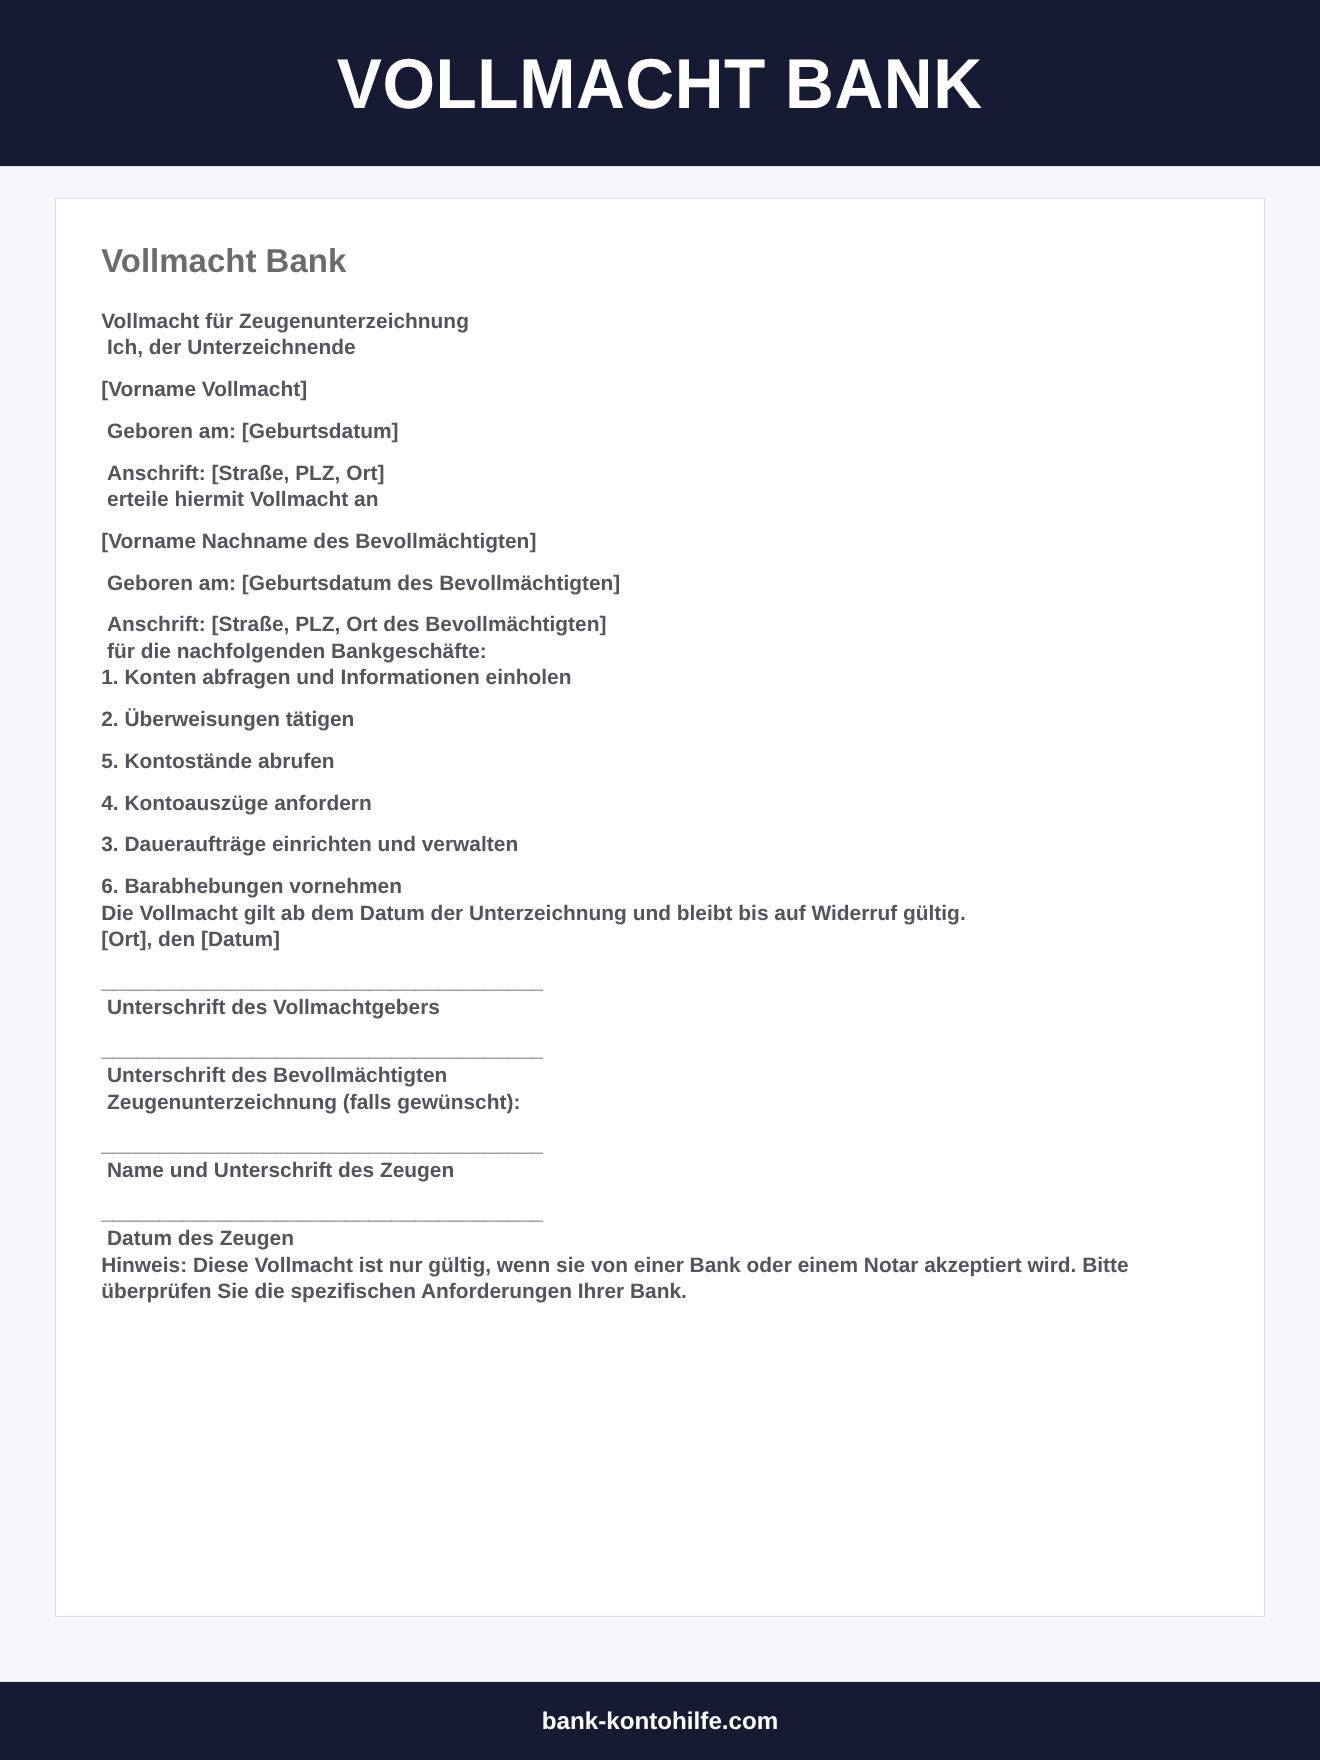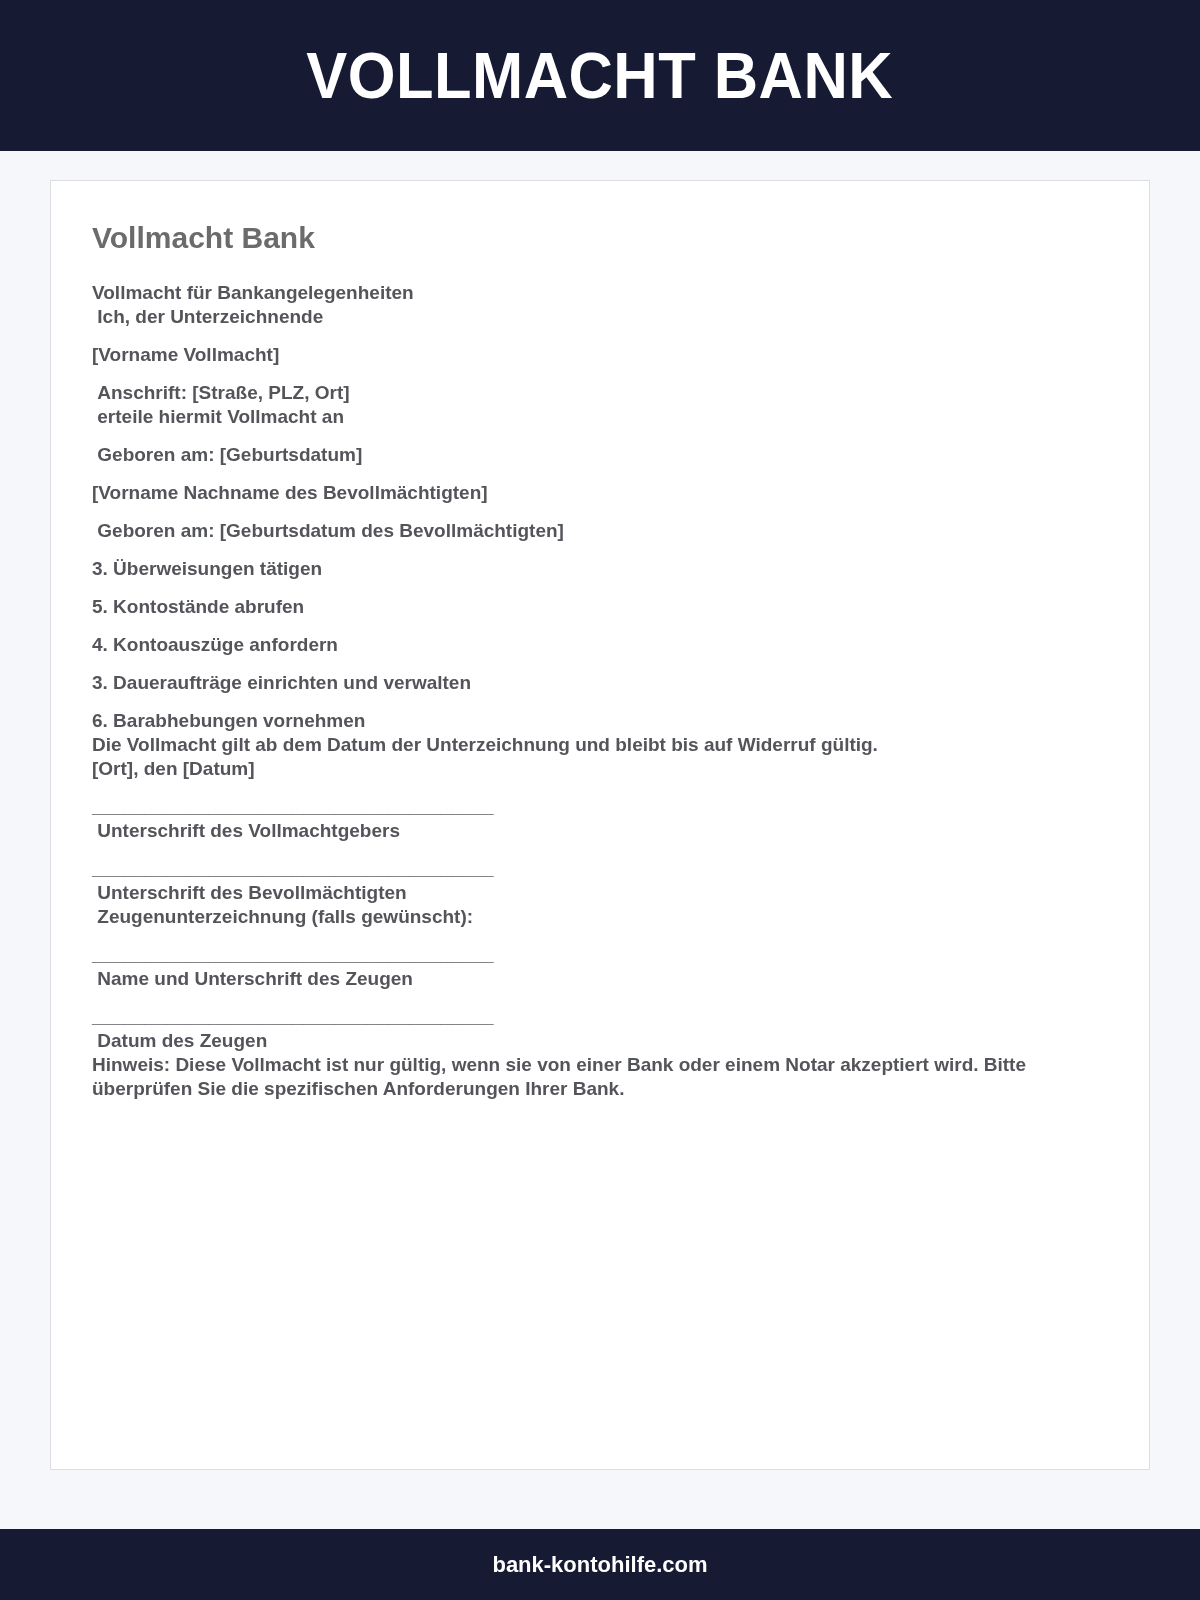--- a/index.html
+++ b/index.html
@@ -78,29 +78,32 @@
 
   <header class="site-header">
     <h1>VOLLMACHT BANK</h1>
   </header>
 
   <div class="content-wrap">
     <main class="card">
       <h2 class="doc-title">Vollmacht Bank</h2>
       <div class="doc-body" id="doc-body">
 
-      <p class="para">Vollmacht für Bankangelegenheiten
+      <p class="para">Vollmacht für Zeugenunterzeichnung
  Ich, der Unterzeichnende</p>
           <p class="para">[Vorname Vollmacht]</p>
+          <p class="para"> Geboren am: [Geburtsdatum]</p>
           <p class="para"> Anschrift: [Straße, PLZ, Ort]
  erteile hiermit Vollmacht an</p>
-          <p class="para"> Geboren am: [Geburtsdatum]</p>
           <p class="para">[Vorname Nachname des Bevollmächtigten]</p>
           <p class="para"> Geboren am: [Geburtsdatum des Bevollmächtigten]</p>
-          <p class="para">3. Überweisungen tätigen</p>
+          <p class="para"> Anschrift: [Straße, PLZ, Ort des Bevollmächtigten]
+ für die nachfolgenden Bankgeschäfte:
+1. Konten abfragen und Informationen einholen</p>
+          <p class="para">2. Überweisungen tätigen</p>
           <p class="para">5. Kontostände abrufen</p>
           <p class="para">4. Kontoauszüge anfordern</p>
           <p class="para">3. Daueraufträge einrichten und verwalten</p>
           <p class="para">6. Barabhebungen vornehmen
 Die Vollmacht gilt ab dem Datum der Unterzeichnung und bleibt bis auf Widerruf gültig.
 [Ort], den [Datum]</p>
           <p class="para">______________________________________
  Unterschrift des Vollmachtgebers</p>
           <p class="para">______________________________________
  Unterschrift des Bevollmächtigten

